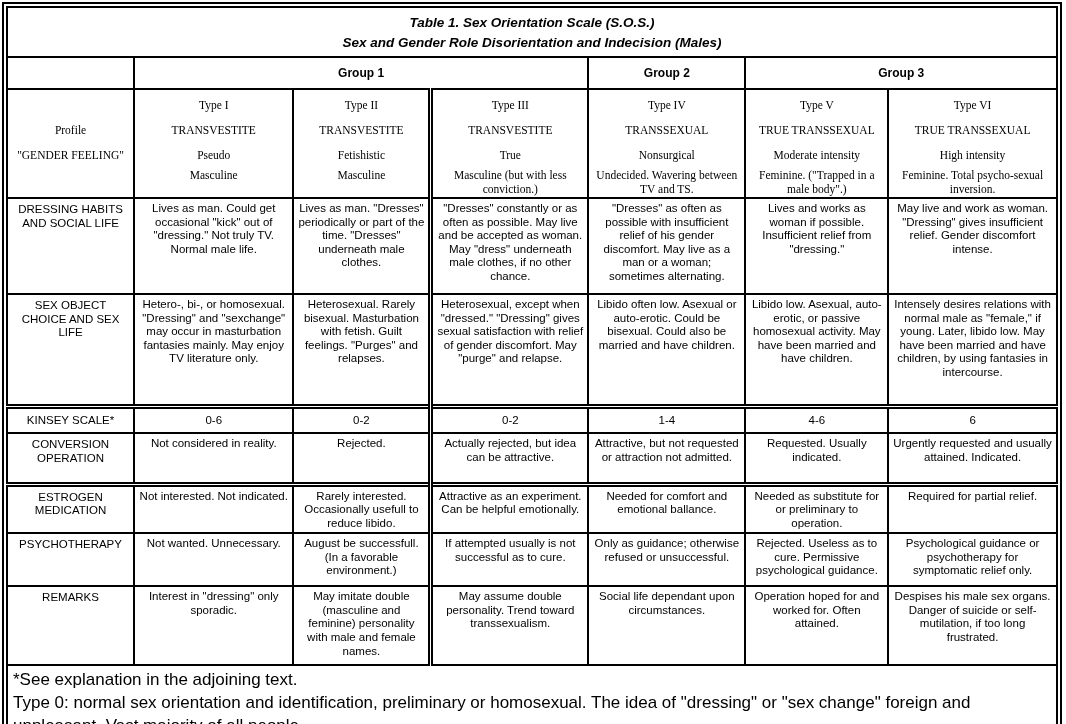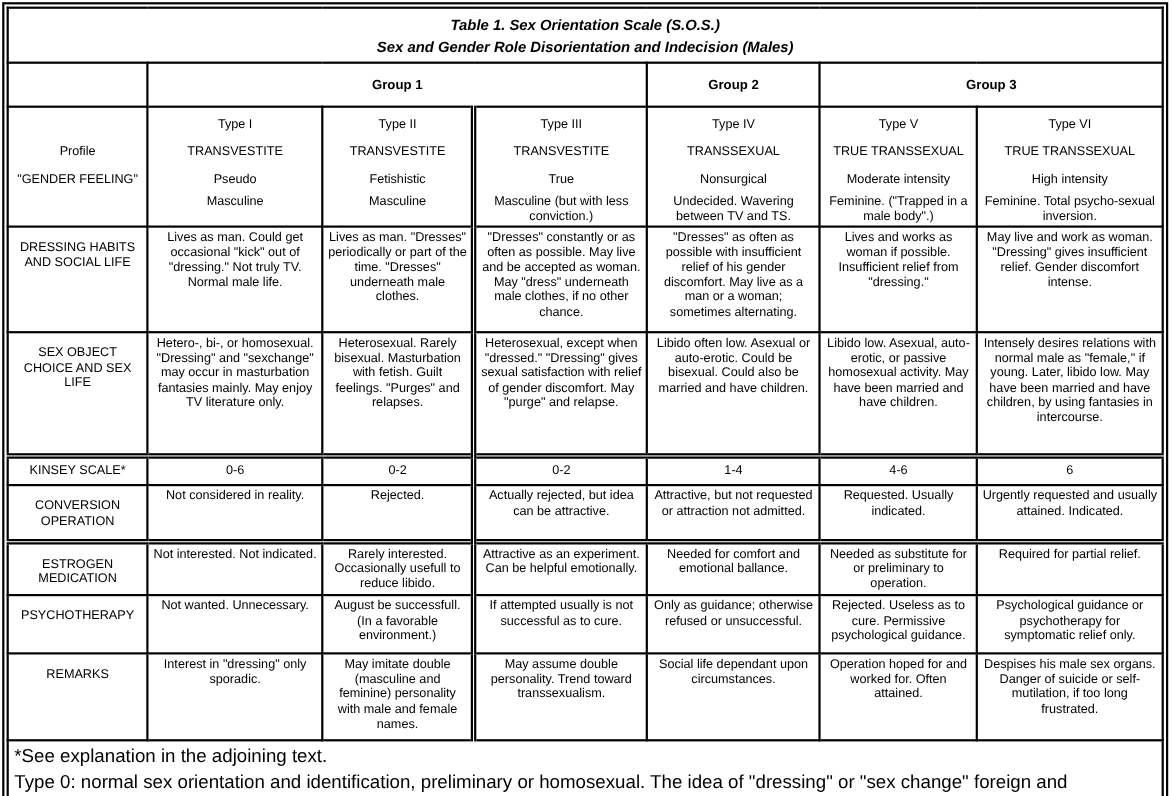--- a/index.html
+++ b/index.html
@@ -35,44 +35,44 @@
   col.c-t4{width:151px;}
   col.c-t5{width:137px;}
   col.c-t6{width:162px;}
 
   tr.r-title td{
     font-weight:bold;font-style:italic;font-size:13.5px;line-height:1.45;
     padding:5px 2px 4px 2px;vertical-align:middle;
   }
   tr.r-group td{font-weight:bold;font-size:12px;vertical-align:middle;padding:2px;}
   tr.r-title{height:42px;}
-  tr.r-group{height:40px;margin-top:6px;}
+  tr.r-group{height:32px;margin-top:6px;}
   tr.r-profile{height:104px;}
   tr.r-dressing{height:96px;}
   tr.r-sexobject{height:112px;}
   tr.r-kinsey{height:27px;margin-top:12px;}
   tr.r-conversion{height:51px;}
   tr.r-estrogen{height:49px;}
   tr.r-psycho{height:53px;}
   tr.r-remarks{height:79px;}
   tr.r-foot{height:44px;}
 
   
   td.dbl{border-left:5px double #000;}
   tr.r-kinsey td{border-top:5px double #000;}
   tr.r-estrogen td{border-top:5px double #000;}
 
   
   .stack{height:102px;display:flex;flex-direction:column;}
-  .slot{flex:0 0 25px;display:flex;align-items:center;justify-content:center;text-align:center;}
+  .slot{flex:0 0 25px;display:flex;align-items:center;justify-content:center;text-align:center;font-family:Liberation Serif, serif;}
   .slot.last{flex:1 1 auto;align-items:flex-start;padding-top:1px;}
 
   tr.r-kinsey td{vertical-align:middle;padding-top:2px;}
   tr.r-foot td{text-align:left;vertical-align:top;padding:3px 5px;line-height:1.35;font-size:17px;}
-  .lbl{padding-top:12px;}
+  .lbl{padding-top:4px;}
 </style>
 </head>
 <body>
 
 <div class="frame">
 <table>
   <colgroup>
     <col class="c-label">
         <col class="c-t1">
         <col class="c-t2">

